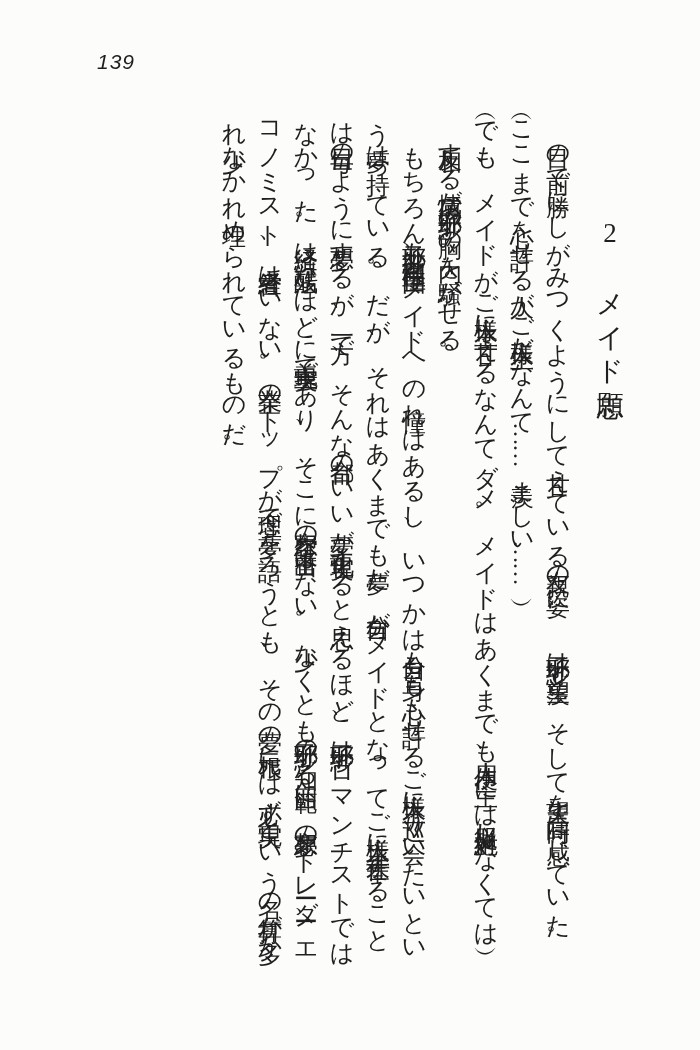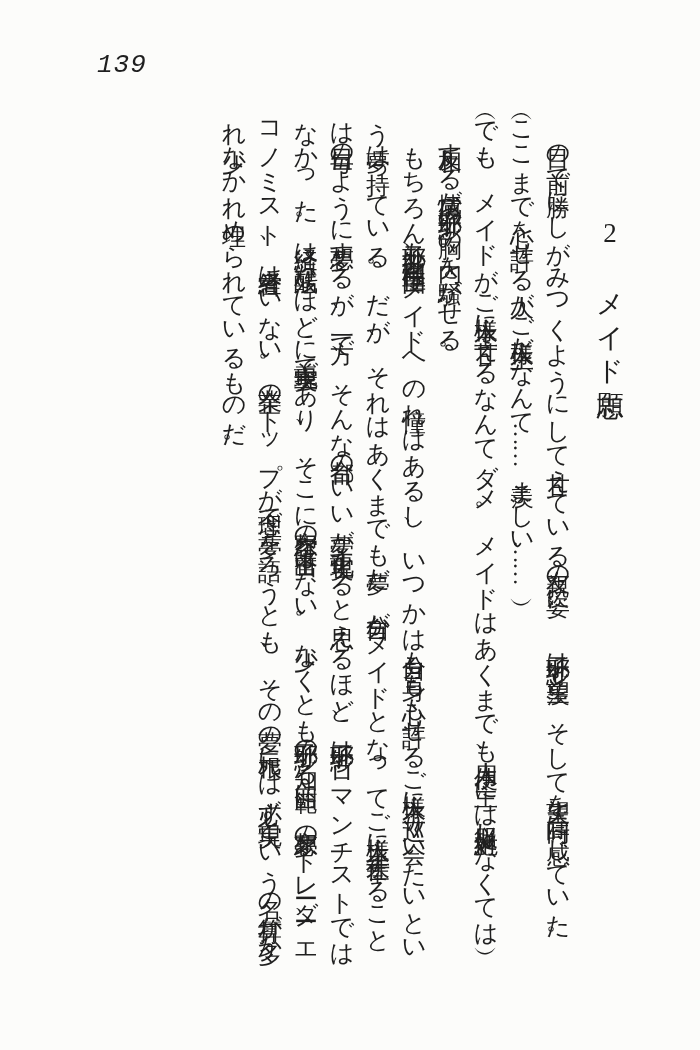--- a/index.html
+++ b/index.html
@@ -15,23 +15,23 @@
     width: 700px;
     height: 1050px;
     background: var(--bg-color);
     overflow: hidden;
     font-family: "Liberation Serif", "DejaVu Serif", serif;
   }
   .pagenum {
     position: absolute;
     top: 50px;
     left: 97px;
-    font-family: Liberation Mono, monospace;
+    font-family: Liberation Sans, sans-serif;
     font-style: italic;
-    font-size: 26px;
+    font-size: 21px;
     letter-spacing: 1px;
     color: var(--text-color);
     text-align: right;
   }
   .content {
     position: absolute;
     top: 106px;
     right: 70px;
     height: 848px;
     writing-mode: vertical-rl;

